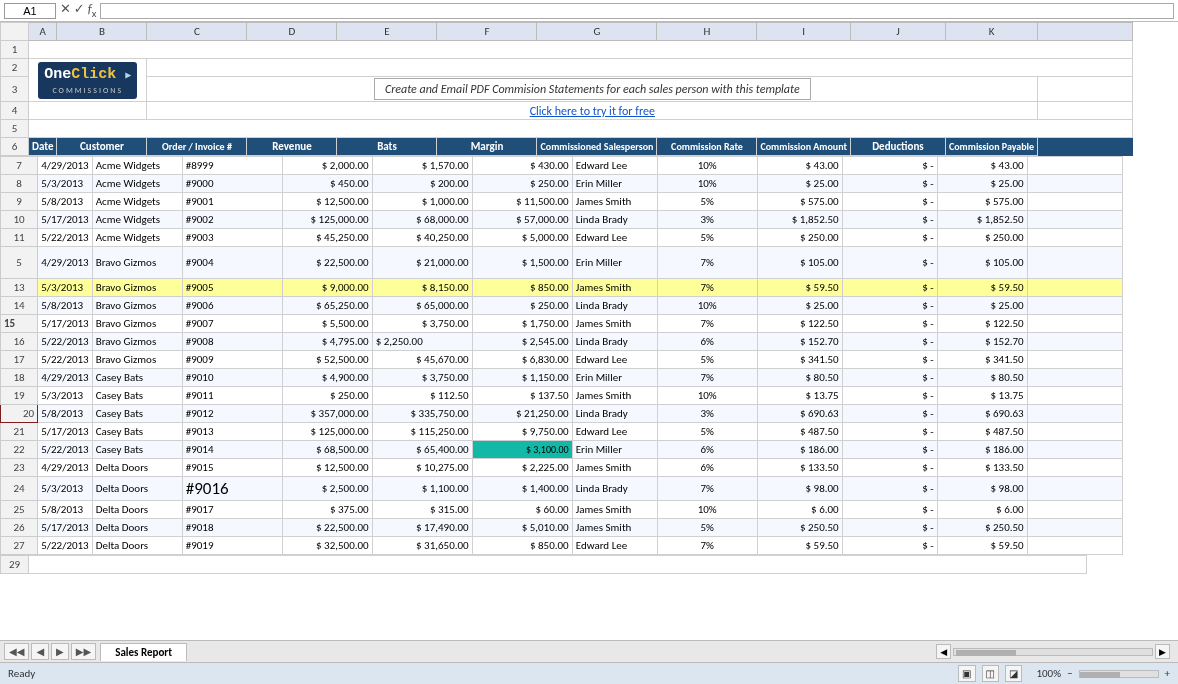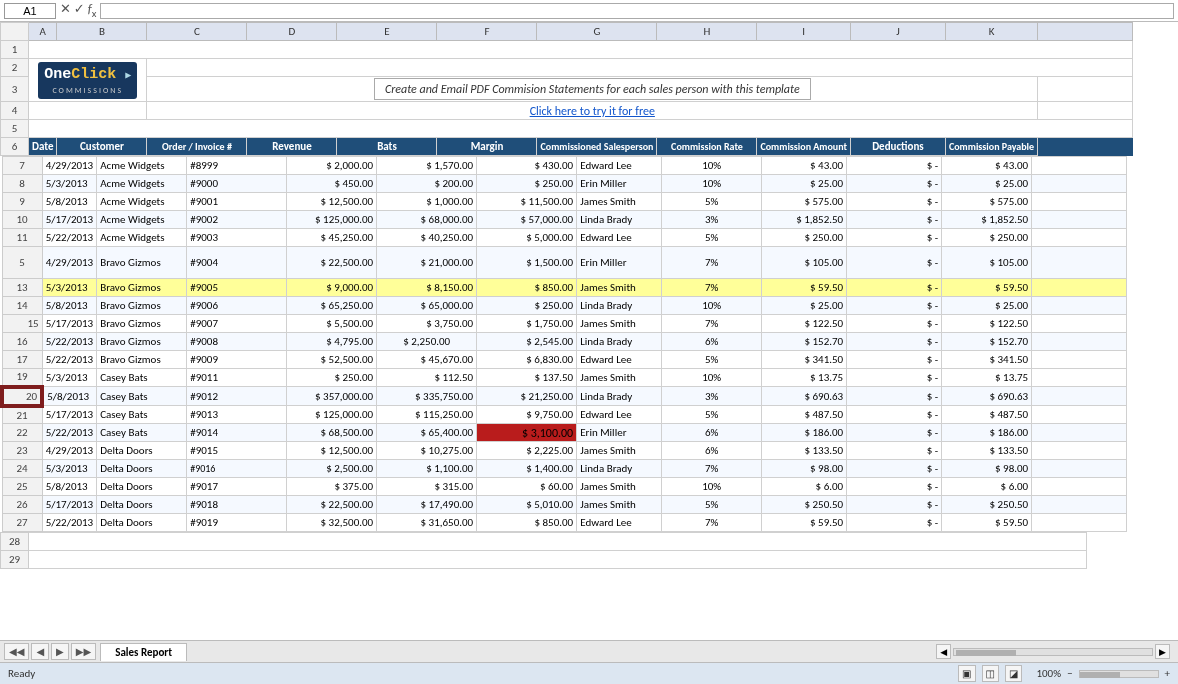--- a/index.html
+++ b/index.html
@@ -396,41 +396,41 @@
       <td style="border:1px solid #d0d0d0;height:18px;padding:1px 3px;width:100px;background:#f5f9ff;font-size:11px;text-align:right;">$ 65,000.00</td>
       <td style="border:1px solid #d0d0d0;height:18px;padding:1px 3px;width:100px;background:#f5f9ff;font-size:11px;text-align:right;">$ 250.00</td>
       <td style="border:1px solid #d0d0d0;height:18px;padding:1px 3px;width:85px;background:#f5f9ff;font-size:11px;">Linda Brady</td>
       <td style="border:1px solid #d0d0d0;height:18px;padding:1px 3px;width:100px;background:#f5f9ff;font-size:11px;text-align:center;">10%</td>
       <td style="border:1px solid #d0d0d0;height:18px;padding:1px 3px;width:85px;background:#f5f9ff;font-size:11px;text-align:right;">$ 25.00</td>
       <td style="border:1px solid #d0d0d0;height:18px;padding:1px 3px;width:95px;background:#f5f9ff;font-size:11px;text-align:right;">$ -</td>
       <td style="border:1px solid #d0d0d0;height:18px;padding:1px 3px;width:90px;background:#f5f9ff;font-size:11px;text-align:right;">$ 25.00</td>
       <td style="border:1px solid #d0d0d0;height:18px;width:95px;background:#f5f9ff;"></td>
     </tr>
             <tr>
-      <td style="background:#f2f2f2;border:1px solid #ccc;text-align:right;font-size:11px;color:#444;height:18px;width:28px;">15</td>
+      <td style="background:#f2f2f2;border:1px solid #ccc;text-align:left;font-size:11px;color:#444;height:18px;width:28px;font-weight:bold;">15</td>
       <td style="border:1px solid #d0d0d0;height:18px;padding:1px 3px;width:28px;background:#ffffff;font-size:11px;">5/17/2013</td>
       <td style="border:1px solid #d0d0d0;height:18px;padding:1px 3px;width:90px;background:#ffffff;font-size:11px;">Bravo Gizmos</td>
       <td style="border:1px solid #d0d0d0;height:18px;padding:1px 3px;width:100px;background:#ffffff;font-size:11px;">#9007</td>
       <td style="border:1px solid #d0d0d0;height:18px;padding:1px 3px;width:90px;background:#ffffff;font-size:11px;text-align:right;">$ 5,500.00</td>
       <td style="border:1px solid #d0d0d0;height:18px;padding:1px 3px;width:100px;background:#ffffff;font-size:11px;text-align:right;">$ 3,750.00</td>
       <td style="border:1px solid #d0d0d0;height:18px;padding:1px 3px;width:100px;background:#ffffff;font-size:11px;text-align:right;">$ 1,750.00</td>
       <td style="border:1px solid #d0d0d0;height:18px;padding:1px 3px;width:85px;background:#ffffff;font-size:11px;">James Smith</td>
       <td style="border:1px solid #d0d0d0;height:18px;padding:1px 3px;width:100px;background:#ffffff;font-size:11px;text-align:center;">7%</td>
       <td style="border:1px solid #d0d0d0;height:18px;padding:1px 3px;width:85px;background:#ffffff;font-size:11px;text-align:right;">$ 122.50</td>
       <td style="border:1px solid #d0d0d0;height:18px;padding:1px 3px;width:95px;background:#ffffff;font-size:11px;text-align:right;">$ -</td>
       <td style="border:1px solid #d0d0d0;height:18px;padding:1px 3px;width:90px;background:#ffffff;font-size:11px;text-align:right;">$ 122.50</td>
       <td style="border:1px solid #d0d0d0;height:18px;width:95px;background:#ffffff;"></td>
     </tr>
             <tr>
       <td style="background:#f2f2f2;border:1px solid #ccc;text-align:center;font-size:11px;color:#444;height:18px;width:28px;">16</td>
       <td style="border:1px solid #d0d0d0;height:18px;padding:1px 3px;width:28px;background:#f5f9ff;font-size:11px;">5/22/2013</td>
       <td style="border:1px solid #d0d0d0;height:18px;padding:1px 3px;width:90px;background:#f5f9ff;font-size:11px;">Bravo Gizmos</td>
       <td style="border:1px solid #d0d0d0;height:18px;padding:1px 3px;width:100px;background:#f5f9ff;font-size:11px;">#9008</td>
       <td style="border:1px solid #d0d0d0;height:18px;padding:1px 3px;width:90px;background:#f5f9ff;font-size:11px;text-align:right;">$ 4,795.00</td>
-      <td style="border:1px solid #d0d0d0;height:18px;padding:1px 3px;width:100px;background:#f5f9ff;font-size:11px;text-align:center;">$ 2,250.00</td>
+      <td style="border:1px solid #d0d0d0;height:18px;padding:1px 3px;width:100px;background:#f5f9ff;font-size:11px;text-align:left;">$ 2,250.00</td>
       <td style="border:1px solid #d0d0d0;height:18px;padding:1px 3px;width:100px;background:#f5f9ff;font-size:11px;text-align:right;">$ 2,545.00</td>
       <td style="border:1px solid #d0d0d0;height:18px;padding:1px 3px;width:85px;background:#f5f9ff;font-size:11px;">Linda Brady</td>
       <td style="border:1px solid #d0d0d0;height:18px;padding:1px 3px;width:100px;background:#f5f9ff;font-size:11px;text-align:center;">6%</td>
       <td style="border:1px solid #d0d0d0;height:18px;padding:1px 3px;width:85px;background:#f5f9ff;font-size:11px;text-align:right;">$ 152.70</td>
       <td style="border:1px solid #d0d0d0;height:18px;padding:1px 3px;width:95px;background:#f5f9ff;font-size:11px;text-align:right;">$ -</td>
       <td style="border:1px solid #d0d0d0;height:18px;padding:1px 3px;width:90px;background:#f5f9ff;font-size:11px;text-align:right;">$ 152.70</td>
       <td style="border:1px solid #d0d0d0;height:18px;width:95px;background:#f5f9ff;"></td>
     </tr>
             <tr>
       <td style="background:#f2f2f2;border:1px solid #ccc;text-align:center;font-size:11px;color:#444;height:18px;width:28px;">17</td>
@@ -441,36 +441,51 @@
       <td style="border:1px solid #d0d0d0;height:18px;padding:1px 3px;width:100px;background:#ffffff;font-size:11px;text-align:right;">$ 45,670.00</td>
       <td style="border:1px solid #d0d0d0;height:18px;padding:1px 3px;width:100px;background:#ffffff;font-size:11px;text-align:right;">$ 6,830.00</td>
       <td style="border:1px solid #d0d0d0;height:18px;padding:1px 3px;width:85px;background:#ffffff;font-size:11px;">Edward Lee</td>
       <td style="border:1px solid #d0d0d0;height:18px;padding:1px 3px;width:100px;background:#ffffff;font-size:11px;text-align:center;">5%</td>
       <td style="border:1px solid #d0d0d0;height:18px;padding:1px 3px;width:85px;background:#ffffff;font-size:11px;text-align:right;">$ 341.50</td>
       <td style="border:1px solid #d0d0d0;height:18px;padding:1px 3px;width:95px;background:#ffffff;font-size:11px;text-align:right;">$ -</td>
       <td style="border:1px solid #d0d0d0;height:18px;padding:1px 3px;width:90px;background:#ffffff;font-size:11px;text-align:right;">$ 341.50</td>
       <td style="border:1px solid #d0d0d0;height:18px;width:95px;background:#ffffff;"></td>
     </tr>
             <tr>
+      <td style="background:#f2f2f2;border:1px solid #ccc;text-align:center;font-size:11px;color:#444;height:18px;width:28px;">18</td>
+      <td style="border:1px solid #d0d0d0;height:18px;padding:1px 3px;width:28px;background:#f5f9ff;font-size:11px;">4/29/2013</td>
+      <td style="border:1px solid #d0d0d0;height:18px;padding:1px 3px;width:90px;background:#f5f9ff;font-size:11px;">Casey Bats</td>
+      <td style="border:1px solid #d0d0d0;height:18px;padding:1px 3px;width:100px;background:#f5f9ff;font-size:11px;">#9010</td>
+      <td style="border:1px solid #d0d0d0;height:18px;padding:1px 3px;width:90px;background:#f5f9ff;font-size:11px;text-align:right;">$ 4,900.00</td>
+      <td style="border:1px solid #d0d0d0;height:18px;padding:1px 3px;width:100px;background:#f5f9ff;font-size:11px;text-align:right;">$ 3,750.00</td>
+      <td style="border:1px solid #d0d0d0;height:18px;padding:1px 3px;width:100px;background:#f5f9ff;font-size:11px;text-align:right;">$ 1,150.00</td>
+      <td style="border:1px solid #d0d0d0;height:18px;padding:1px 3px;width:85px;background:#f5f9ff;font-size:11px;">Erin Miller</td>
+      <td style="border:1px solid #d0d0d0;height:18px;padding:1px 3px;width:100px;background:#f5f9ff;font-size:11px;text-align:center;">7%</td>
+      <td style="border:1px solid #d0d0d0;height:18px;padding:1px 3px;width:85px;background:#f5f9ff;font-size:11px;text-align:right;">$ 80.50</td>
+      <td style="border:1px solid #d0d0d0;height:18px;padding:1px 3px;width:95px;background:#f5f9ff;font-size:11px;text-align:right;">$ -</td>
+      <td style="border:1px solid #d0d0d0;height:18px;padding:1px 3px;width:90px;background:#f5f9ff;font-size:11px;text-align:right;">$ 80.50</td>
+      <td style="border:1px solid #d0d0d0;height:18px;width:95px;background:#f5f9ff;"></td>
+    </tr>
+            <tr>
       <td style="background:#f2f2f2;border:1px solid #ccc;text-align:center;font-size:11px;color:#444;height:18px;width:28px;">19</td>
       <td style="border:1px solid #d0d0d0;height:18px;padding:1px 3px;width:28px;background:#ffffff;font-size:11px;">5/3/2013</td>
       <td style="border:1px solid #d0d0d0;height:18px;padding:1px 3px;width:90px;background:#ffffff;font-size:11px;">Casey Bats</td>
       <td style="border:1px solid #d0d0d0;height:18px;padding:1px 3px;width:100px;background:#ffffff;font-size:11px;">#9011</td>
       <td style="border:1px solid #d0d0d0;height:18px;padding:1px 3px;width:90px;background:#ffffff;font-size:11px;text-align:right;">$ 250.00</td>
       <td style="border:1px solid #d0d0d0;height:18px;padding:1px 3px;width:100px;background:#ffffff;font-size:11px;text-align:right;">$ 112.50</td>
       <td style="border:1px solid #d0d0d0;height:18px;padding:1px 3px;width:100px;background:#ffffff;font-size:11px;text-align:right;">$ 137.50</td>
       <td style="border:1px solid #d0d0d0;height:18px;padding:1px 3px;width:85px;background:#ffffff;font-size:11px;">James Smith</td>
       <td style="border:1px solid #d0d0d0;height:18px;padding:1px 3px;width:100px;background:#ffffff;font-size:11px;text-align:center;">10%</td>
       <td style="border:1px solid #d0d0d0;height:18px;padding:1px 3px;width:85px;background:#ffffff;font-size:11px;text-align:right;">$ 13.75</td>
       <td style="border:1px solid #d0d0d0;height:18px;padding:1px 3px;width:95px;background:#ffffff;font-size:11px;text-align:right;">$ -</td>
       <td style="border:1px solid #d0d0d0;height:18px;padding:1px 3px;width:90px;background:#ffffff;font-size:11px;text-align:right;">$ 13.75</td>
       <td style="border:1px solid #d0d0d0;height:18px;width:95px;background:#ffffff;"></td>
     </tr>
             <tr>
-      <td style="background:#f2f2f2;border:4px solid #7f1d1d;text-align:center;font-size:11px;color:#444;height:18px;width:28px;padding-left:22px;">20</td>
+      <td style="background:#f2f2f2;border:1px solid #7f1d1d;text-align:center;font-size:11px;color:#444;height:18px;width:28px;padding-left:22px;">20</td>
       <td style="border:1px solid #d0d0d0;height:18px;padding:1px 3px;width:28px;background:#f5f9ff;font-size:11px;">5/8/2013</td>
       <td style="border:1px solid #d0d0d0;height:18px;padding:1px 3px;width:90px;background:#f5f9ff;font-size:11px;">Casey Bats</td>
       <td style="border:1px solid #d0d0d0;height:18px;padding:1px 3px;width:100px;background:#f5f9ff;font-size:11px;">#9012</td>
       <td style="border:1px solid #d0d0d0;height:18px;padding:1px 3px;width:90px;background:#f5f9ff;font-size:11px;text-align:right;">$ 357,000.00</td>
       <td style="border:1px solid #d0d0d0;height:18px;padding:1px 3px;width:100px;background:#f5f9ff;font-size:11px;text-align:right;">$ 335,750.00</td>
       <td style="border:1px solid #d0d0d0;height:18px;padding:1px 3px;width:100px;background:#f5f9ff;font-size:11px;text-align:right;">$ 21,250.00</td>
       <td style="border:1px solid #d0d0d0;height:18px;padding:1px 3px;width:85px;background:#f5f9ff;font-size:11px;">Linda Brady</td>
       <td style="border:1px solid #d0d0d0;height:18px;padding:1px 3px;width:100px;background:#f5f9ff;font-size:11px;text-align:center;">3%</td>
       <td style="border:1px solid #d0d0d0;height:18px;padding:1px 3px;width:85px;background:#f5f9ff;font-size:11px;text-align:right;">$ 690.63</td>
       <td style="border:1px solid #d0d0d0;height:18px;padding:1px 3px;width:95px;background:#f5f9ff;font-size:11px;text-align:right;">$ -</td>
@@ -492,21 +507,21 @@
       <td style="border:1px solid #d0d0d0;height:18px;padding:1px 3px;width:90px;background:#ffffff;font-size:11px;text-align:right;">$ 487.50</td>
       <td style="border:1px solid #d0d0d0;height:18px;width:95px;background:#ffffff;"></td>
     </tr>
             <tr>
       <td style="background:#f2f2f2;border:1px solid #ccc;text-align:center;font-size:11px;color:#444;height:18px;width:28px;">22</td>
       <td style="border:1px solid #d0d0d0;height:18px;padding:1px 3px;width:28px;background:#f5f9ff;font-size:11px;">5/22/2013</td>
       <td style="border:1px solid #d0d0d0;height:18px;padding:1px 3px;width:90px;background:#f5f9ff;font-size:11px;">Casey Bats</td>
       <td style="border:1px solid #d0d0d0;height:18px;padding:1px 3px;width:100px;background:#f5f9ff;font-size:11px;">#9014</td>
       <td style="border:1px solid #d0d0d0;height:18px;padding:1px 3px;width:90px;background:#f5f9ff;font-size:11px;text-align:right;">$ 68,500.00</td>
       <td style="border:1px solid #d0d0d0;height:18px;padding:1px 3px;width:100px;background:#f5f9ff;font-size:11px;text-align:right;">$ 65,400.00</td>
-      <td style="border:1px solid #d0d0d0;height:18px;padding:1px 3px;width:100px;background:#b91c1c;font-size:12px;text-align:right;">$ 3,100.00</td>
+      <td style="border:1px solid #d0d0d0;height:18px;padding:1px 3px;width:100px;background:#14b8a6;font-size:10px;text-align:right;">$ 3,100.00</td>
       <td style="border:1px solid #d0d0d0;height:18px;padding:1px 3px;width:85px;background:#f5f9ff;font-size:11px;">Erin Miller</td>
       <td style="border:1px solid #d0d0d0;height:18px;padding:1px 3px;width:100px;background:#f5f9ff;font-size:11px;text-align:center;">6%</td>
       <td style="border:1px solid #d0d0d0;height:18px;padding:1px 3px;width:85px;background:#f5f9ff;font-size:11px;text-align:right;">$ 186.00</td>
       <td style="border:1px solid #d0d0d0;height:18px;padding:1px 3px;width:95px;background:#f5f9ff;font-size:11px;text-align:right;">$ -</td>
       <td style="border:1px solid #d0d0d0;height:18px;padding:1px 3px;width:90px;background:#f5f9ff;font-size:11px;text-align:right;">$ 186.00</td>
       <td style="border:1px solid #d0d0d0;height:18px;width:95px;background:#f5f9ff;"></td>
     </tr>
             <tr>
       <td style="background:#f2f2f2;border:1px solid #ccc;text-align:center;font-size:11px;color:#444;height:18px;width:28px;">23</td>
       <td style="border:1px solid #d0d0d0;height:18px;padding:1px 3px;width:28px;background:#ffffff;font-size:11px;">4/29/2013</td>
@@ -519,21 +534,21 @@
       <td style="border:1px solid #d0d0d0;height:18px;padding:1px 3px;width:100px;background:#ffffff;font-size:11px;text-align:center;">6%</td>
       <td style="border:1px solid #d0d0d0;height:18px;padding:1px 3px;width:85px;background:#ffffff;font-size:11px;text-align:right;">$ 133.50</td>
       <td style="border:1px solid #d0d0d0;height:18px;padding:1px 3px;width:95px;background:#ffffff;font-size:11px;text-align:right;">$ -</td>
       <td style="border:1px solid #d0d0d0;height:18px;padding:1px 3px;width:90px;background:#ffffff;font-size:11px;text-align:right;">$ 133.50</td>
       <td style="border:1px solid #d0d0d0;height:18px;width:95px;background:#ffffff;"></td>
     </tr>
             <tr>
       <td style="background:#f2f2f2;border:1px solid #ccc;text-align:center;font-size:11px;color:#444;height:18px;width:28px;">24</td>
       <td style="border:1px solid #d0d0d0;height:18px;padding:1px 3px;width:28px;background:#f5f9ff;font-size:11px;">5/3/2013</td>
       <td style="border:1px solid #d0d0d0;height:18px;padding:1px 3px;width:90px;background:#f5f9ff;font-size:11px;">Delta Doors</td>
-      <td style="border:1px solid #d0d0d0;height:18px;padding:1px 3px;width:100px;background:#f5f9ff;font-size:10px;">#9016</td>
+      <td style="border:1px solid #d0d0d0;height:18px;padding:1px 3px;width:100px;background:#f5f9ff;font-size:17px;">#9016</td>
       <td style="border:1px solid #d0d0d0;height:18px;padding:1px 3px;width:90px;background:#f5f9ff;font-size:11px;text-align:right;">$ 2,500.00</td>
       <td style="border:1px solid #d0d0d0;height:18px;padding:1px 3px;width:100px;background:#f5f9ff;font-size:11px;text-align:right;">$ 1,100.00</td>
       <td style="border:1px solid #d0d0d0;height:18px;padding:1px 3px;width:100px;background:#f5f9ff;font-size:11px;text-align:right;">$ 1,400.00</td>
       <td style="border:1px solid #d0d0d0;height:18px;padding:1px 3px;width:85px;background:#f5f9ff;font-size:11px;">Linda Brady</td>
       <td style="border:1px solid #d0d0d0;height:18px;padding:1px 3px;width:100px;background:#f5f9ff;font-size:11px;text-align:center;">7%</td>
       <td style="border:1px solid #d0d0d0;height:18px;padding:1px 3px;width:85px;background:#f5f9ff;font-size:11px;text-align:right;">$ 98.00</td>
       <td style="border:1px solid #d0d0d0;height:18px;padding:1px 3px;width:95px;background:#f5f9ff;font-size:11px;text-align:right;">$ -</td>
       <td style="border:1px solid #d0d0d0;height:18px;padding:1px 3px;width:90px;background:#f5f9ff;font-size:11px;text-align:right;">$ 98.00</td>
       <td style="border:1px solid #d0d0d0;height:18px;width:95px;background:#f5f9ff;"></td>
     </tr>
@@ -595,24 +610,20 @@
           <col style="width:100px;">
           <col style="width:100px;">
           <col style="width:85px;">
           <col style="width:100px;">
           <col style="width:85px;">
           <col style="width:95px;">
           <col style="width:90px;">
           <col style="width:95px;">
         </colgroup>
         <tbody>
-          <tr>
-            <td class="row-num" style="background:#f2f2f2;border:1px solid #ccc;text-align:center;font-size:11px;color:#444;height:18px;">28</td>
-            <td colspan="12" style="border:1px solid #d0d0d0;height:18px;"></td>
-          </tr>
           <tr>
             <td class="row-num" style="background:#f2f2f2;border:1px solid #ccc;text-align:center;font-size:11px;color:#444;height:18px;">29</td>
             <td colspan="12" style="border:1px solid #d0d0d0;height:18px;"></td>
           </tr>
         </tbody>
       </table>
     </div>
   </div>
 
   <div style="display:flex;align-items:center;background:#e8e8e8;height:22px;border-top:1px solid #bbb;">

